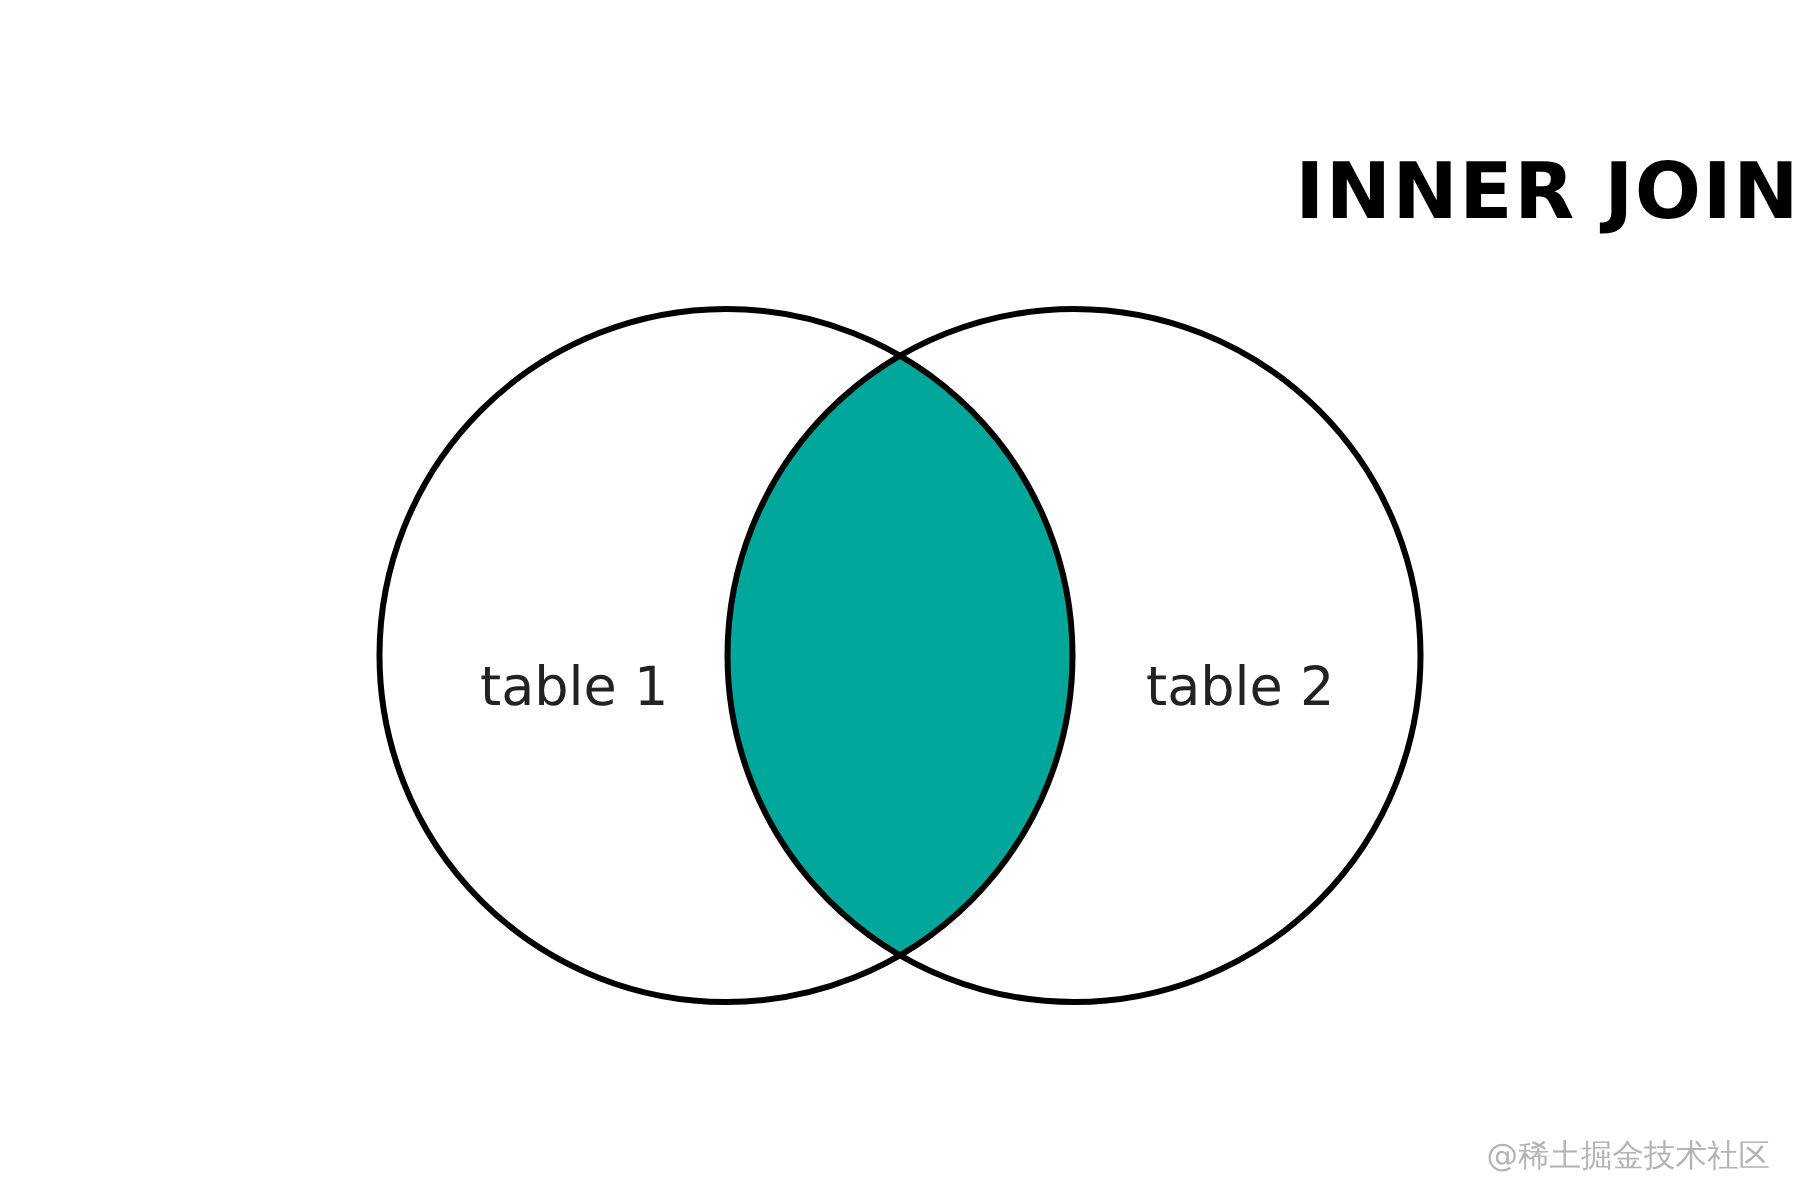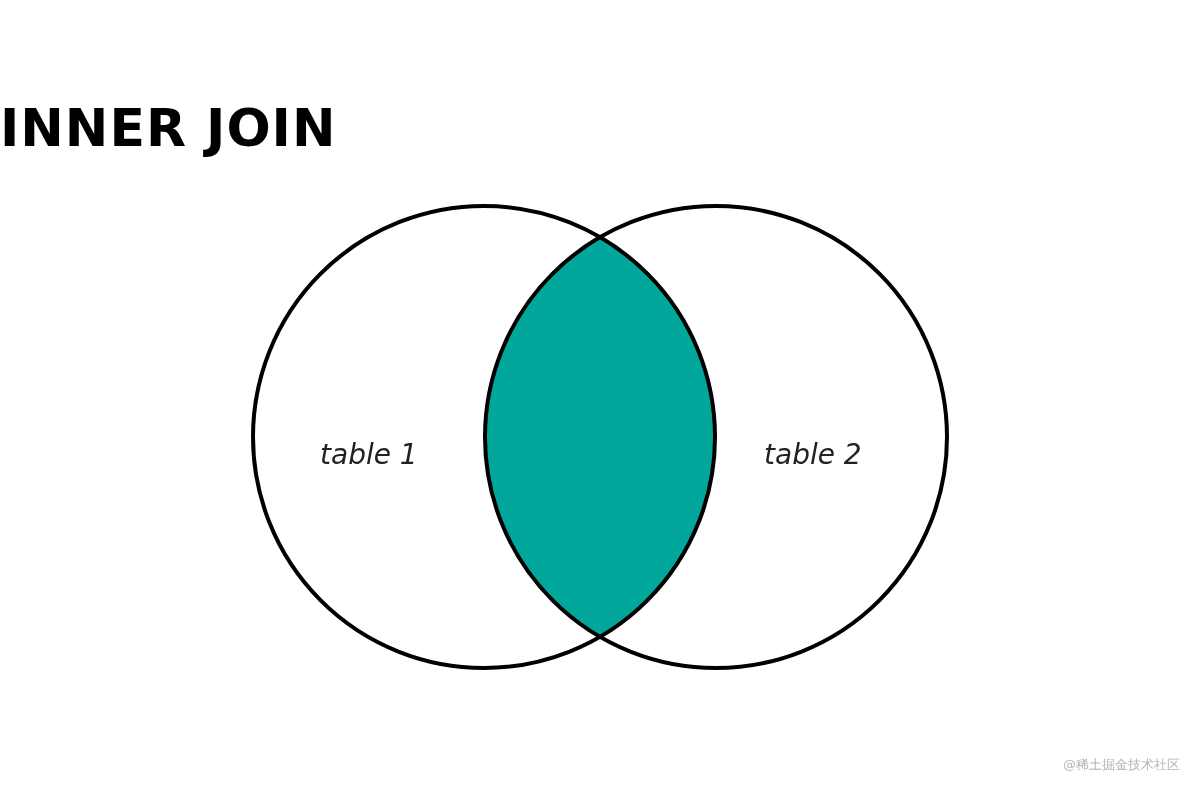--- a/index.html
+++ b/index.html
@@ -1,30 +1,30 @@
 <!DOCTYPE html>
 <html><head>
   <meta charset="utf-8">
   <style>
     html, body { margin: 0; padding: 0; background: #ffffff; }
     body { width: 1200px; height: 800px; position: relative; overflow: hidden; font-family: "Liberation Sans", sans-serif; }
     .title {
-      position: absolute; left: 0; top: 98px; width: 1200px; text-align: left;
+      position: absolute; left: 0; top: 98px; width: 1200px; text-align: right;
       font-family: "DejaVu Sans", sans-serif; font-weight: bold; font-size: 52px;
       letter-spacing: 1px; color: #000;
     }
     svg.venn { position: absolute; left: 0; top: 0; }
     .label {
-      position: absolute; font-family: "DejaVu Sans", sans-serif; font-style: italic;
-      font-size: 28px; color: #222; white-space: nowrap;
+      position: absolute; font-family: "DejaVu Sans", sans-serif; 
+      font-size: 36px; color: #222; white-space: nowrap;
     }
     .label1 { left: 320px; top: 438px; }
     .label2 { left: 748px; top: 438px; margin-left: 16px; }
     .watermark {
-      position: absolute; right: 20px; top: 756px; font-size: 13px; color: #b4b4b4;
+      position: absolute; right: 20px; top: 756px; font-size: 21px; color: #b4b4b4;
       font-family: "DejaVu Sans", sans-serif;
     }
   </style>
 </head>
 <body>
 
 <div class="title">INNER JOIN</div>
 
 <svg class="venn" width="1200" height="800" viewBox="0 0 1200 800">
   <defs>

